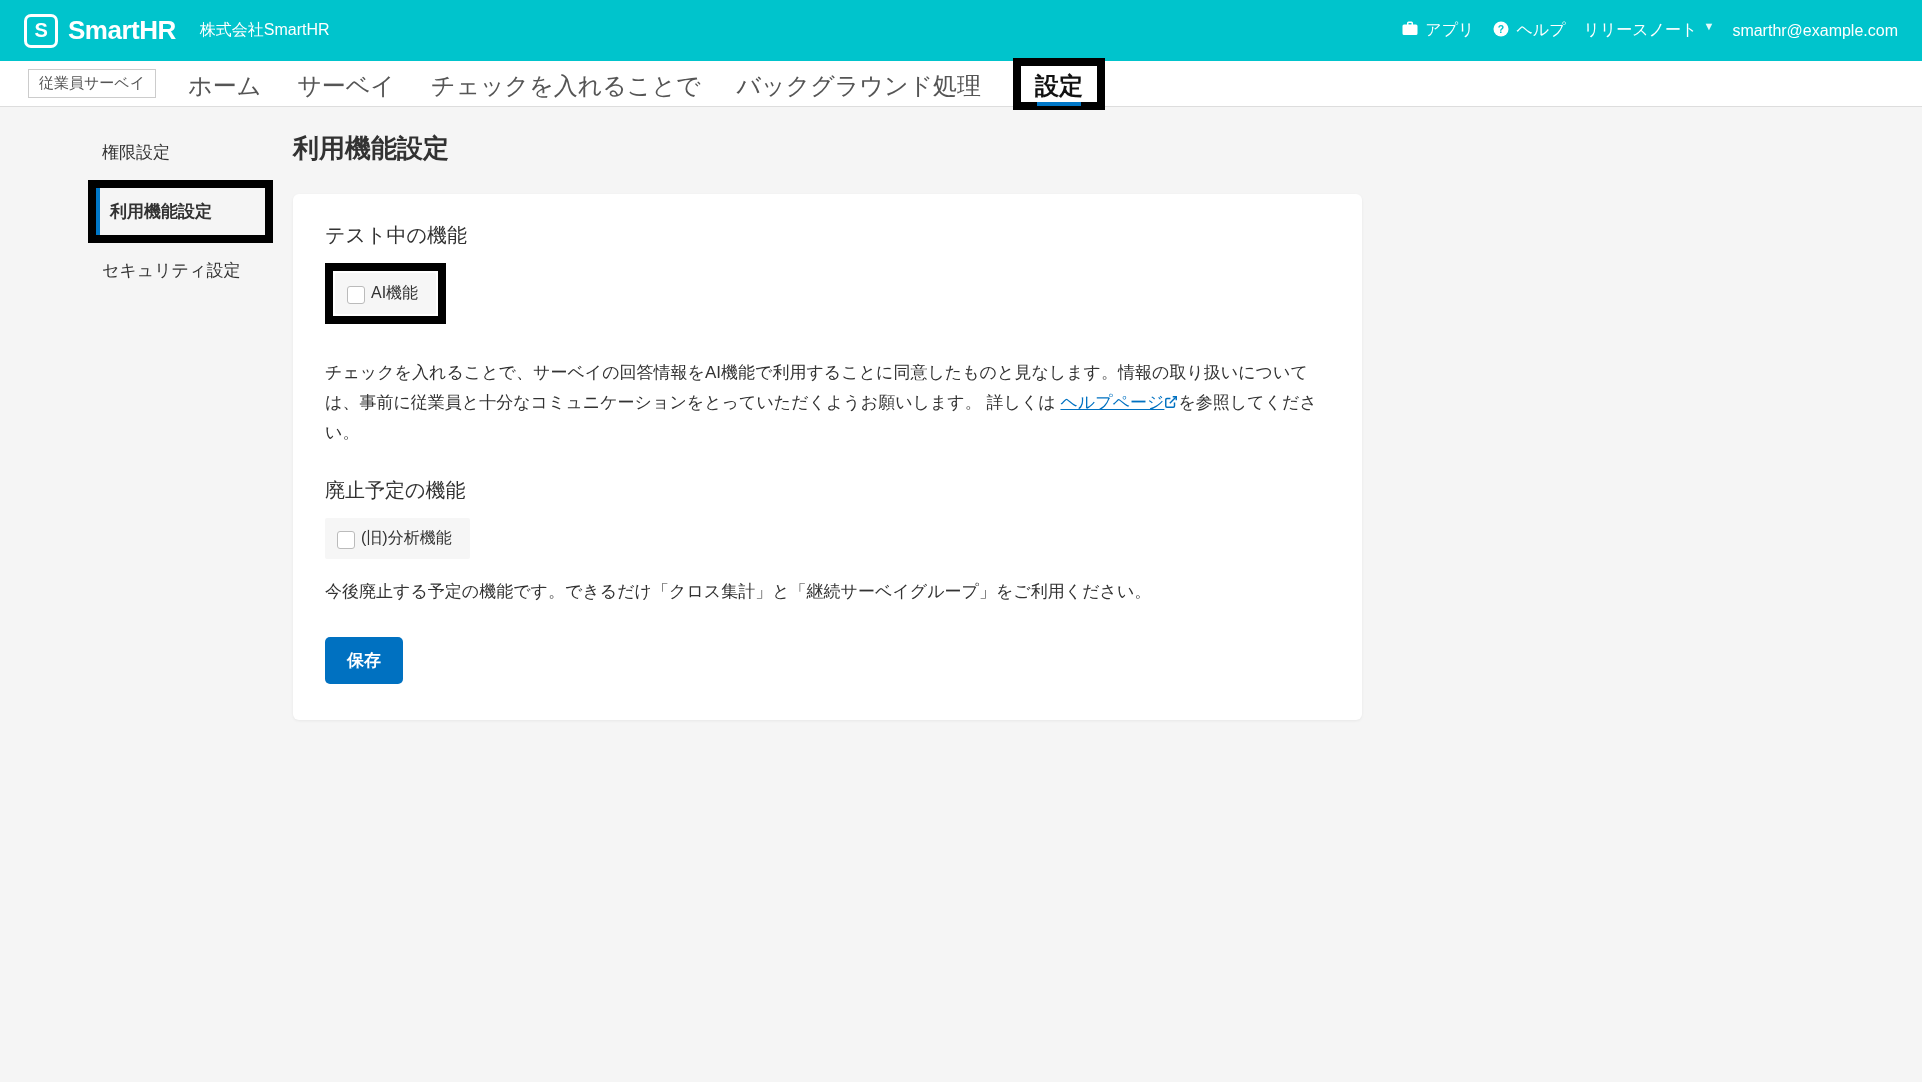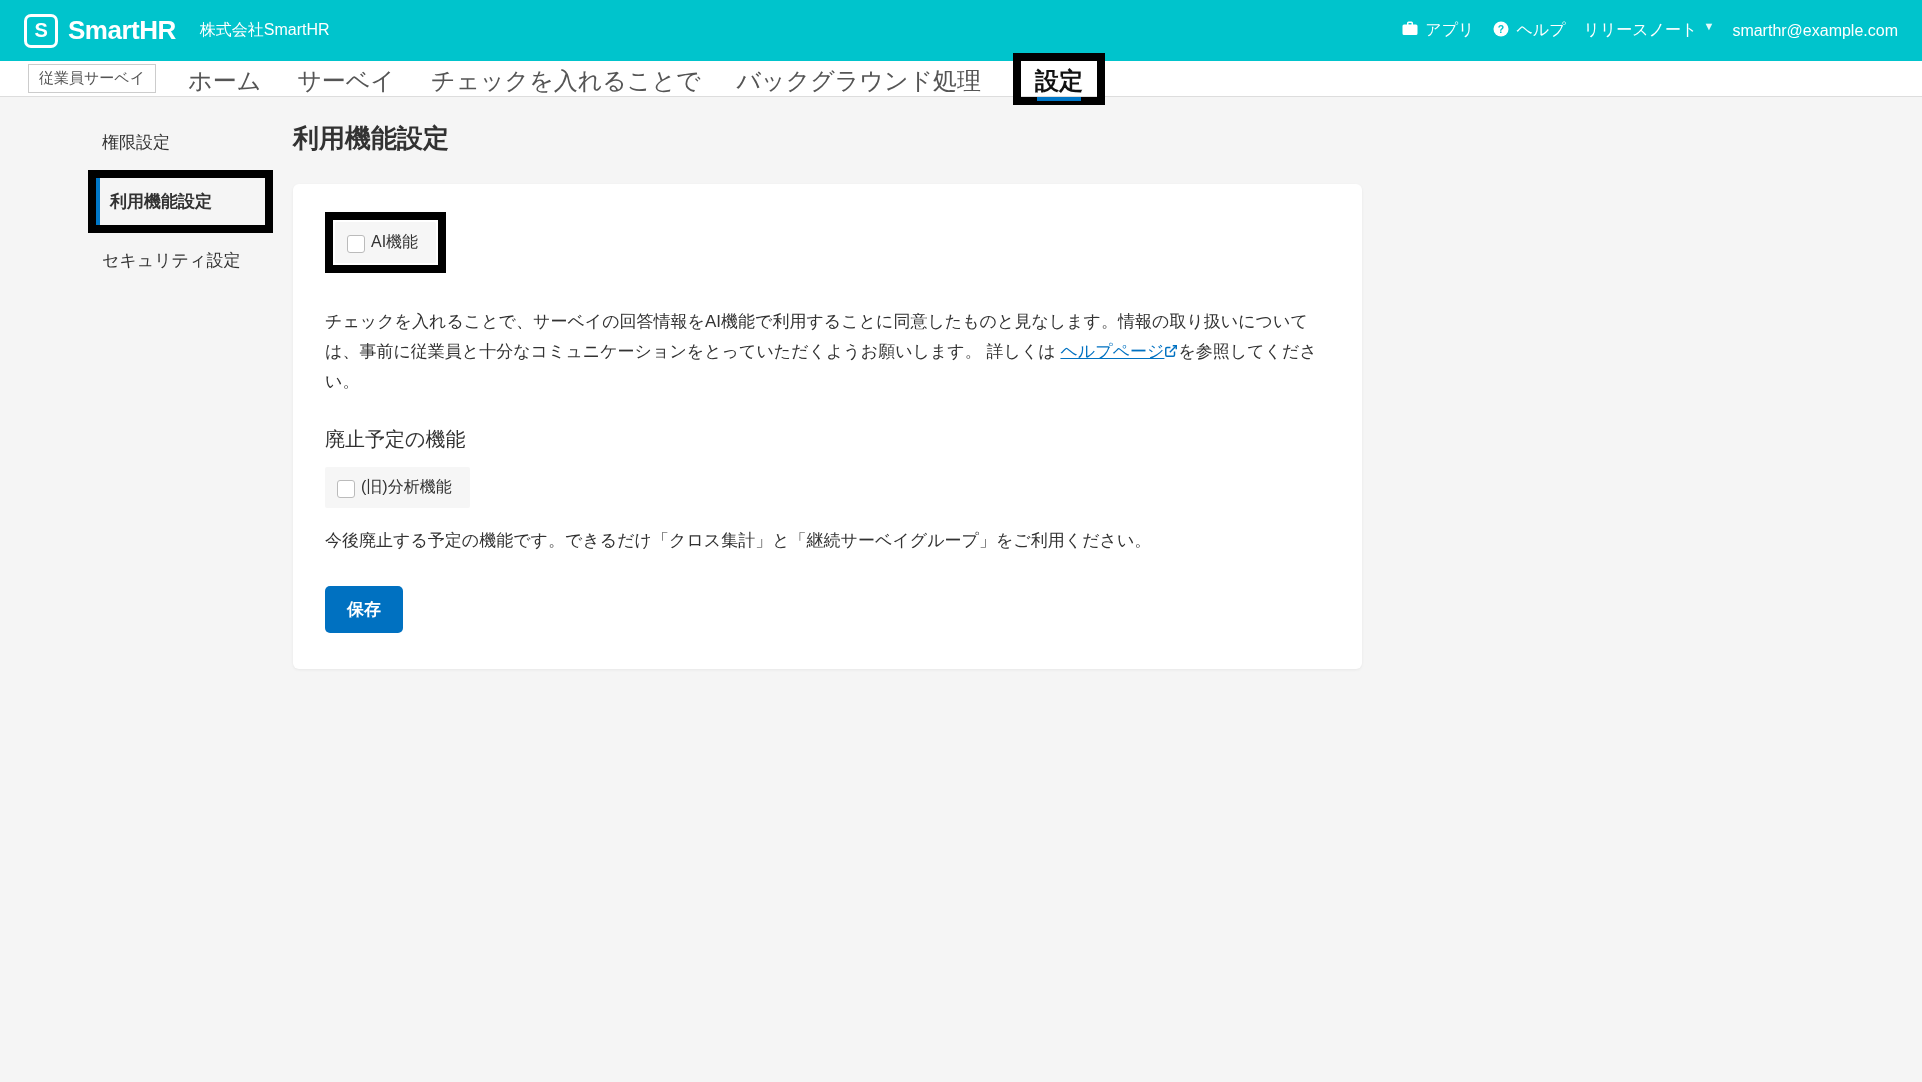--- a/index.html
+++ b/index.html
@@ -36,21 +36,21 @@
 .header-right { margin-left: auto; display: flex; align-items: center; gap: 18px; font-size: 16px; }
 .header-right a { color: #fff; text-decoration: none; display: inline-flex; align-items: flex-start; gap: 6px; }
 .hdr-icon { width: 18px; height: 18px; display: inline-block; }
 
 .tabbar {
   background: #fff;
   border-bottom: 1px solid #ddd;
   display: flex;
   align-items: center;
   padding: 0 28px;
-  height: 36px;
+  height: 46px;
   gap: 28px;
 }
 .app-badge {
   border: 1px solid #ccc;
   padding: 4px 10px;
   font-size: 15px;
   color: #555;
 }
 .tab {
   color: #555;
@@ -203,20 +203,21 @@
       <div class="sidebar-item active">利用機能設定</div>
     </span>
     <div class="sidebar-item">セキュリティ設定</div>
   </nav>
 
   <main class="main">
     <h1 class="page-title">利用機能設定</h1>
 
     <div class="card">
 
+      <h2 class="section-title">テスト中の機能</h2>
       <span class="highlight-box">
         <label class="checkbox-row">
           <input type="checkbox" style="">
           <span>AI機能</span>
         </label>
       </span>
       <p class="desc">
         <span>チェックを入れることで、サーベイの回答情報をAI機能で利用することに同意したものと見なします。情報の取り扱いについては、事前に従業員と十分なコミュニケーションをとっていただくようお願いします。 詳しくは</span>
         <a href="#"><span>ヘルプページ</span><svg class="ext-icon" viewBox="0 0 24 24" fill="none" stroke="#0071c1" stroke-width="2.5">
               <path d="M18 13v6a2 2 0 0 1-2 2H5a2 2 0 0 1-2-2V8a2 2 0 0 1 2-2h6"></path>

